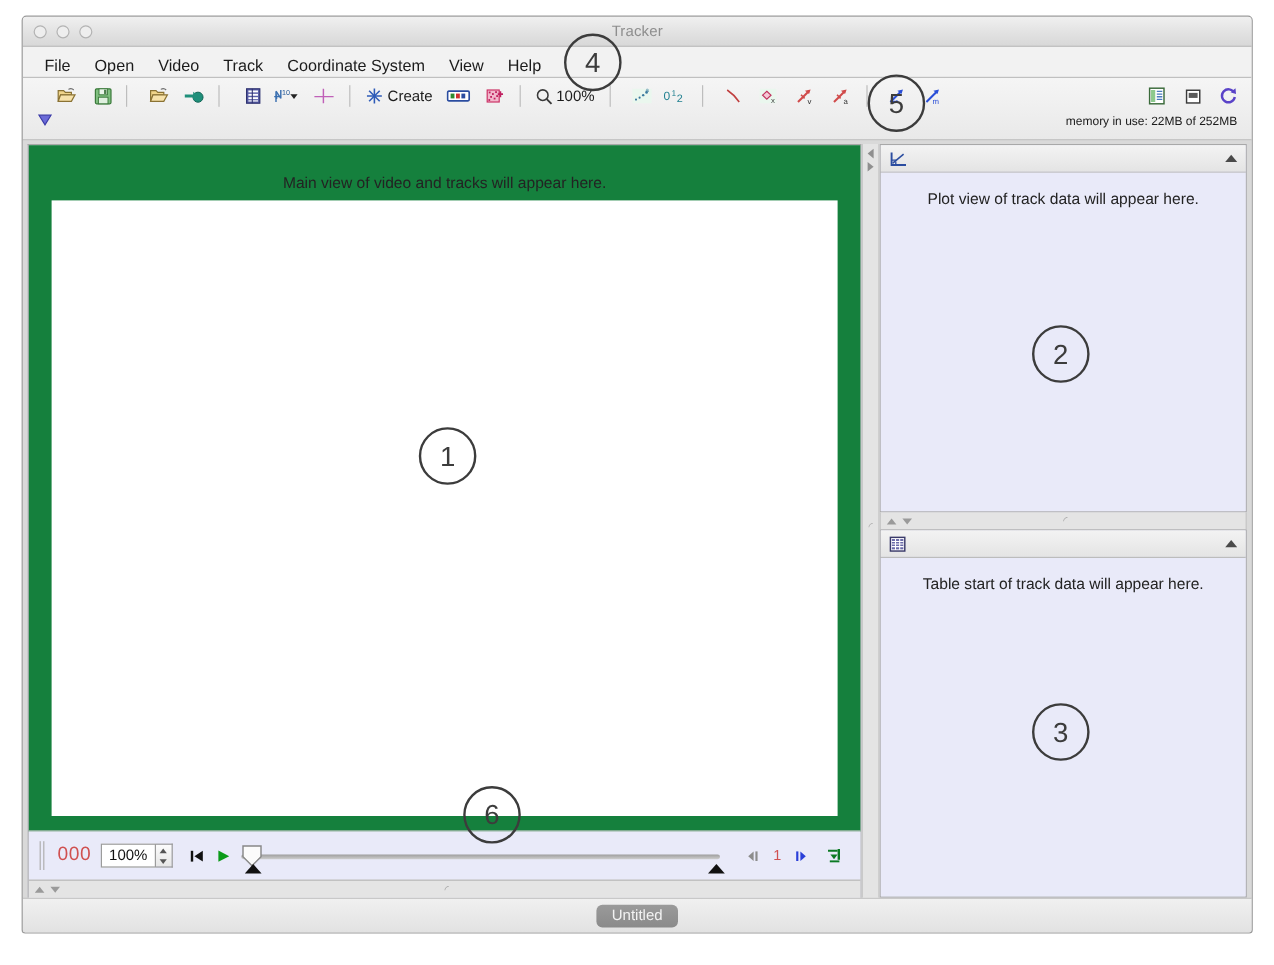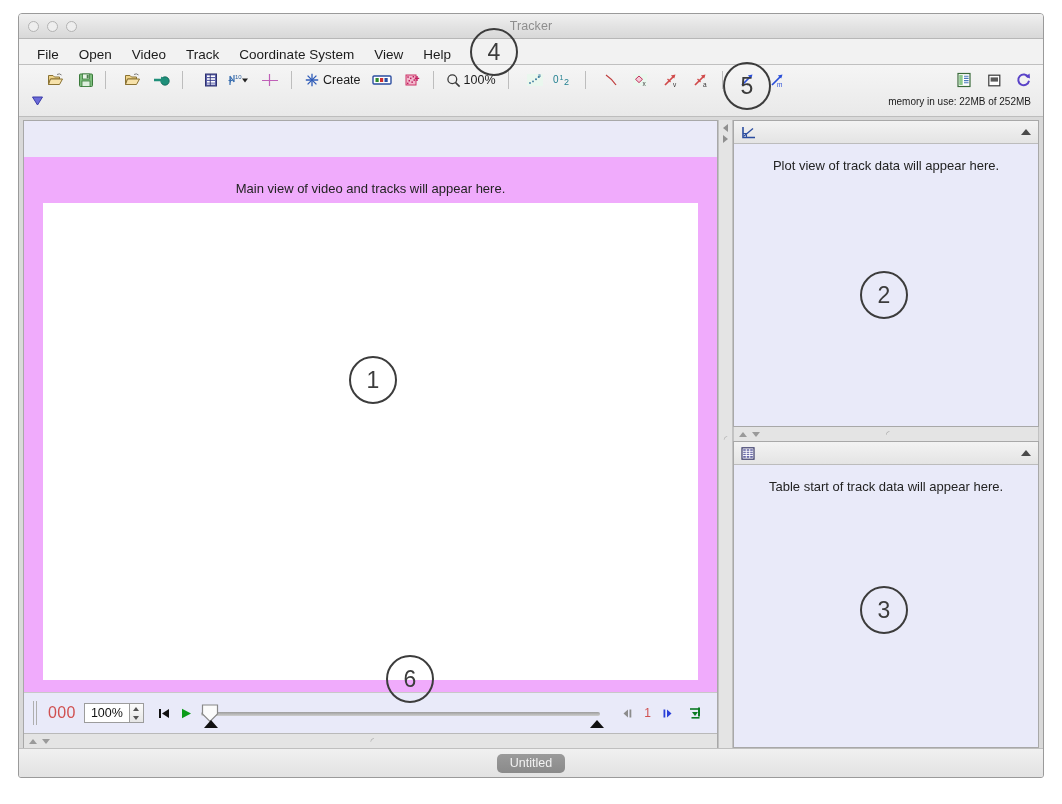--- a/index.html
+++ b/index.html
@@ -156,28 +156,27 @@
     display: flex;
     flex-direction: column;
     min-width: 0;
     border: 1px solid #a8a8a8;
     border-bottom: none;
     background: #eaeaf8;
     box-sizing: border-box;
   }
   #main-view {
     flex: 1 1 auto;
-    background: #f0abfc;
+    background: #15803d;
     position: relative;
     display: flex;
     flex-direction: column;
     align-items: center;
     min-height: 0;
     border-bottom: 1px solid #c8c8c8;
-    margin-top: 36px;
   }
   #main-view-text {
     margin-top: 6px;
     text-align: center;
     font-size: 13px;
     color: #232323;
     line-height: 17px;
     white-space: pre-line;
   }
   #video-canvas {

